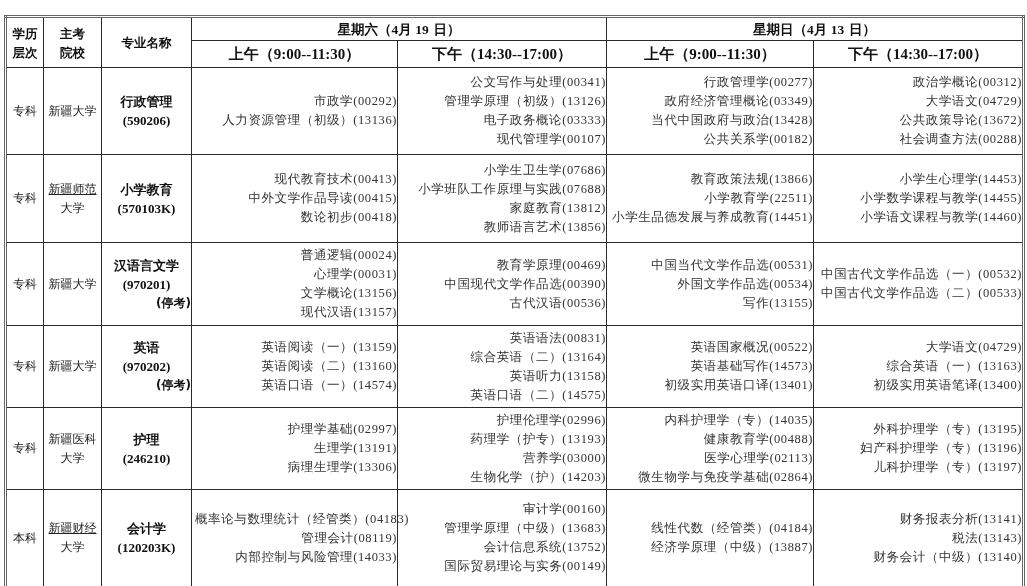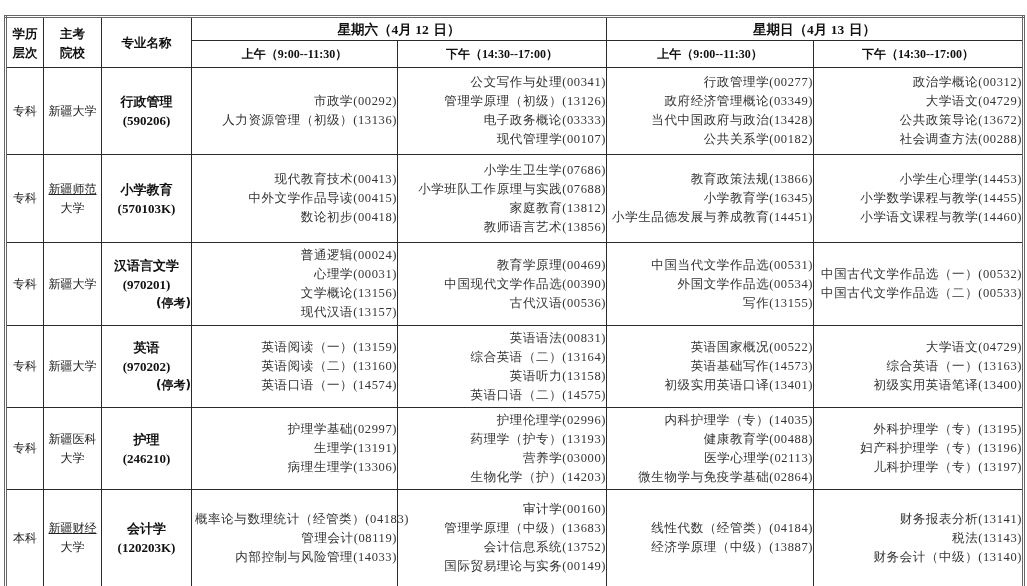--- a/index.html
+++ b/index.html
@@ -21,21 +21,21 @@
     vertical-align: middle;
   }
   .hdr {
     font-family: "DejaVu Sans", sans-serif;
     font-weight: bold;
     font-size: 12.5px;
     color: #111;
     text-align: center;
     line-height: 19px;
   }
-  .hdr-big { font-size: 12px; }
+  .hdr-big { font-size: 15px; }
   .hdr-day { font-size: 13.5px; }
   .num { font-family: "Liberation Serif", serif; font-weight: bold; }
   .cell-center {
     text-align: center;
     font-family: "DejaVu Sans", sans-serif;
     font-size: 12px;
     color: #222;
     line-height: 19px;
   }
   .major-name {
@@ -83,21 +83,21 @@
       <th rowspan="2" class="hdr">
         <span style="display:block">学历</span>
         <span style="display:block">层次</span>
       </th>
       <th rowspan="2" class="hdr">
         <span style="display:block">主考</span>
         <span style="display:block">院校</span>
       </th>
       <th rowspan="2" class="hdr">专业名称</th>
       <th colspan="2" class="hdr hdr-day">
-        <span>星期六（</span><span class="num">4</span><span>月</span><span class="num"> </span><span class="num">12</span><span> </span><span>日）</span>
+        <span>星期六（</span><span class="num">4</span><span>月</span><span class="num"> </span><span class="num">19</span><span> </span><span>日）</span>
       </th>
       <th colspan="2" class="hdr hdr-day">
         <span>星期日（</span><span class="num">4</span><span>月</span><span class="num"> </span><span class="num">13</span><span> </span><span>日）</span>
       </th>
     </tr>
     <tr style="height:27px">
       <th class="hdr hdr-big"><span>上午</span><span class="num">（9:00--11:30）</span></th>
       <th class="hdr hdr-big"><span>下午</span><span class="num">（14:30--17:00）</span></th>
       <th class="hdr hdr-big"><span>上午</span><span class="num">（9:00--11:30）</span></th>
       <th class="hdr hdr-big"><span>下午</span><span class="num">（14:30--17:00）</span></th>
@@ -151,21 +151,21 @@
             <span class="course">数论初步(00418)</span>
           </td>
     <td class="courses">
             <span class="course">小学生卫生学(07686)</span>
             <span class="course">小学班队工作原理与实践(07688)</span>
             <span class="course">家庭教育(13812)</span>
             <span class="course">教师语言艺术(13856)</span>
           </td>
     <td class="courses">
             <span class="course">教育政策法规(13866)</span>
-            <span class="course">小学教育学(16345)</span>
+            <span class="course">小学教育学(22511)</span>
             <span class="course">小学生品德发展与养成教育(14451)</span>
           </td>
     <td class="courses">
             <span class="course">小学生心理学(14453)</span>
             <span class="course">小学数学课程与教学(14455)</span>
             <span class="course">小学语文课程与教学(14460)</span>
           </td>
   </tr>
 
   <tr style="height: 83px;">

